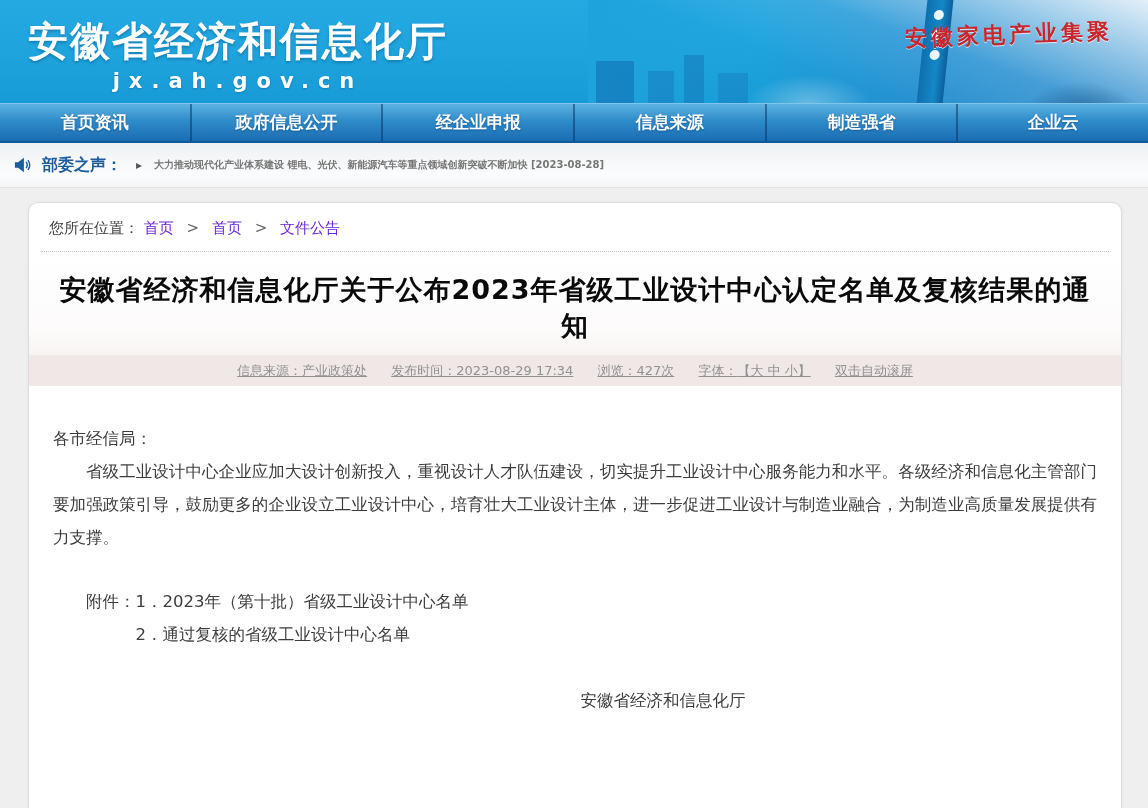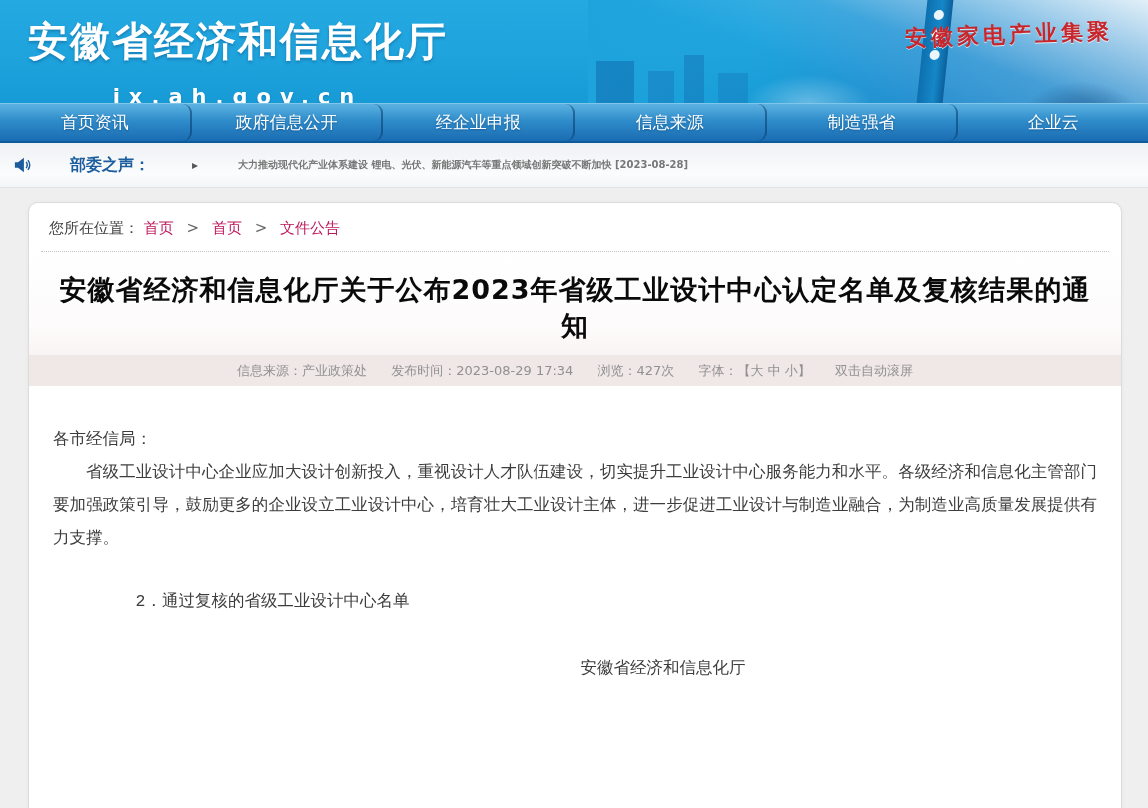--- a/index.html
+++ b/index.html
@@ -5,21 +5,21 @@
   * { box-sizing: border-box; margin: 0; padding: 0; }
   html,body { width:1148px; height:808px; overflow:hidden;
     font-family:"DejaVu Sans","Liberation Sans",sans-serif; background:#efeff0; }
 
   
   .header { position:relative; height:103px;
     background:linear-gradient(180deg,#25a9e1 0%,#1ea3dd 55%,#179bd6 100%); overflow:hidden; }
   .header-brand { position:absolute; left:28px; top:14px; z-index:3; color:#fff; }
   .site-name { font-size:40px; font-weight:bold; letter-spacing:2px;
     text-shadow:0 2px 3px rgba(0,60,110,.35); }
-  .site-url { margin-top:16px; text-align:center; font-size:21px; font-weight:bold;
+  .site-url { margin-top:0; text-align:center; font-size:21px; font-weight:bold;
     letter-spacing:9px; text-shadow:0 1px 2px rgba(0,60,110,.3); }
   
   .banner-photo { position:absolute; right:0; top:0; width:560px; height:103px; z-index:1;
     background:
       radial-gradient(ellipse 90px 60px at 88% 120%, rgba(10,40,90,.55) 0%, rgba(10,40,90,0) 70%),
       linear-gradient(200deg, rgba(255,255,255,.85) 0%, rgba(235,245,252,.55) 18%, rgba(120,190,230,.25) 40%, rgba(30,150,215,0) 62%),
       linear-gradient(90deg, rgba(30,163,221,1) 0%, rgba(30,163,221,0) 35%),
       linear-gradient(90deg, rgba(35,140,205,.0) 30%, rgba(60,130,200,.45) 60%, rgba(90,140,200,.55) 100%); }
   .banner-skyline { position:absolute; left:0; bottom:0; width:300px; height:60px; opacity:.45;
     background:
@@ -33,55 +33,55 @@
   .banner-pylon i { display:block; width:10px; height:10px; border-radius:50%;
     background:#eaf6fc; margin:10px auto 0 auto; }
   .banner-caption { position:absolute; right:35px; top:20px; z-index:2;
     font-size:22px; font-weight:bold; color:#c9262c; letter-spacing:4px;
     text-shadow:0 1px 0 rgba(255,255,255,.7); transform:rotate(-2deg); }
 
   
   .nav { display:flex; height:40px; border-top:1px solid #7fc6ea; border-bottom:2px solid #0d5a9b;
     background:linear-gradient(180deg,#5cb2e1 0%,#2f8cca 45%,#1a6cb2 100%); }
   .nav-item { flex:1; display:flex; align-items:center; justify-content:center;
-    color:#fff; font-size:17px; font-weight:normal; cursor:pointer;
-    border-right:2px solid rgba(8,56,104,.55); text-shadow:0 1px 2px rgba(0,50,100,.45);border-radius:9px; }
+    color:#fff; font-size:17px; font-weight:bold; cursor:pointer;
+    border-right:2px solid rgba(8,56,104,.55); text-shadow:0 1px 2px rgba(0,50,100,.45); }
   .nav-item:last-child { border-right:none; }
 
   
   .ticker { display:flex; align-items:center; height:45px; padding:8px 14px;
     background:linear-gradient(180deg,#eef1f4 0%,#fbfcfd 70%,#f4f5f6 100%);
-    border-bottom:1px solid #e2e2e2;gap:28px; }
+    border-bottom:1px solid #e2e2e2; }
   .speaker-icon { width:18px; height:18px; margin-right:10px; flex:none; }
   .ticker-label { font-size:16px; font-weight:bold; color:#1c5d9e; margin-right:14px; white-space:nowrap; }
   .ticker-arrow { color:#555; font-size:12px; margin-right:12px; }
   .ticker-text { font-size:10px; color:#777; cursor:pointer; white-space:nowrap; overflow:hidden;font-weight:bold; }
 
   
   .content-wrap { padding:14px 26px 0 28px; }
   .content-box { background:#fff; border:1px solid #dcdcdc; border-radius:10px 10px 0 0;
     min-height:640px; box-shadow:0 0 4px rgba(0,0,0,.04); }
   .breadcrumb { padding:16px 20px 13px 20px; font-size:15px; color:#404040; }
-  .breadcrumb a { color:#be185d; text-decoration:none; cursor:pointer;text-align:center; }
+  .breadcrumb a { color:#6d28d9; text-decoration:none; cursor:pointer;text-align:center; }
   .crumb-sep { margin:0 8px; color:#666; }
   .dotted-sep { border-top:1px dotted #c5c5c5; margin:0 12px; height:0; }
 
   .title-block { background:linear-gradient(180deg,#ffffff 0%,#fdfbfb 55%,#f5eded 100%); padding-top:20px; }
   .article-title { text-align:center; font-size:27px; font-weight:bold; color:#0a0a0a;
     letter-spacing:1px; padding:0 28px; }
   .meta-bar { margin-top:11px; height:31px; line-height:31px; text-align:center;
     background:#f0e7e7; font-size:13px; color:#919191; }
-  .meta-bar span { margin:0 10px; }
+  .meta-bar span { margin:0 10px;text-decoration:underline; }
   .meta-bar .ctl { cursor:pointer; }
 
   .article-body { padding:36px 24px 0 24px; font-size:16.5px; color:#3d3d3d; line-height:33px; }
   .salutation { }
   .para { text-indent:2em; text-align:justify; }
   .attachments { margin-top:31px; padding-left:2em; }
-  .attach-row2 { margin-left:3em;font-family:Liberation Mono, monospace; }
+  .attach-row2 { margin-left:3em; }
   .attach-link { color:#3d3d3d; text-decoration:none; cursor:pointer; }
   .sign-block { margin-top:33px; text-align:center; }
   .signature { position:relative; left:88px; display:inline-block; }
 </style>
 </head>
 <body>
 
 <div class="header">
   <div class="banner-photo">
     <div class="banner-skyline"></div>
@@ -141,20 +141,23 @@
         <span style="margin-right:0;">字体：</span><span class="ctl" style="margin-left:0;">【大 中 小】</span>
         <span class="ctl">双击自动滚屏</span>
       </div>
     </div>
 
     <div class="article-body">
       <div class="salutation">各市经信局：</div>
       <p class="para">省级工业设计中心企业应加大设计创新投入，重视设计人才队伍建设，切实提升工业设计中心服务能力和水平。各级经济和信息化主管部门要加强政策引导，鼓励更多的企业设立工业设计中心，培育壮大工业设计主体，进一步促进工业设计与制造业融合，为制造业高质量发展提供有力支撑。</p>
 
       <div class="attachments">
+        <div>
+          <span>附件：</span><a class="attach-link">1．2023年（第十批）省级工业设计中心名单</a>
+        </div>
         <div class="attach-row2">
           <a class="attach-link">2．通过复核的省级工业设计中心名单</a>
         </div>
       </div>
 
       <div class="sign-block">
         <span class="signature">安徽省经济和信息化厅</span>
       </div>
 
     </div>

